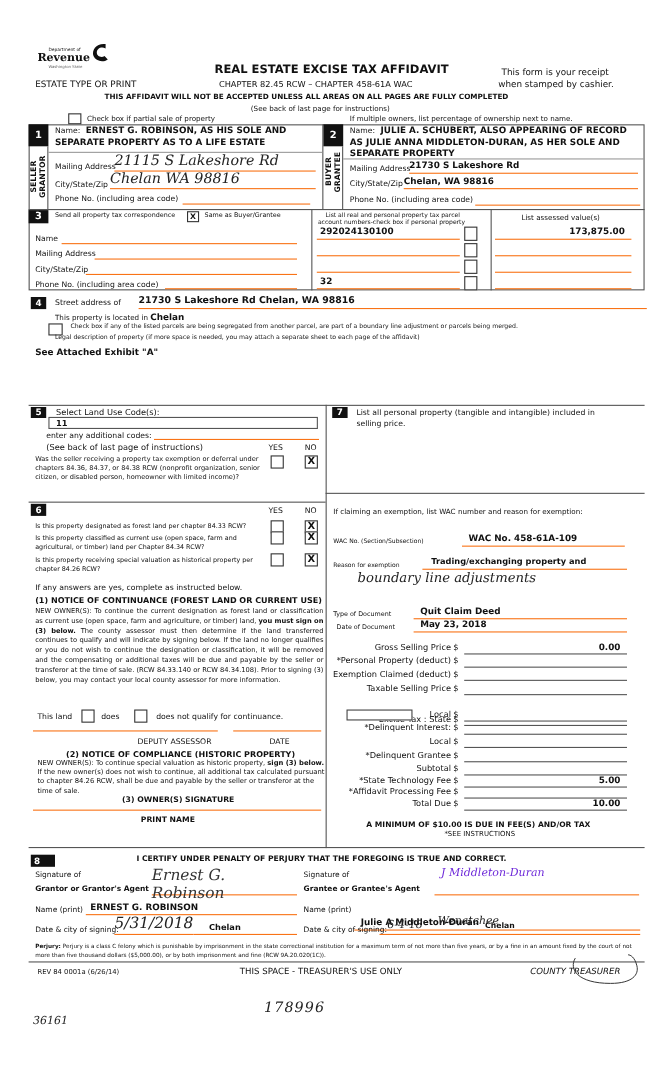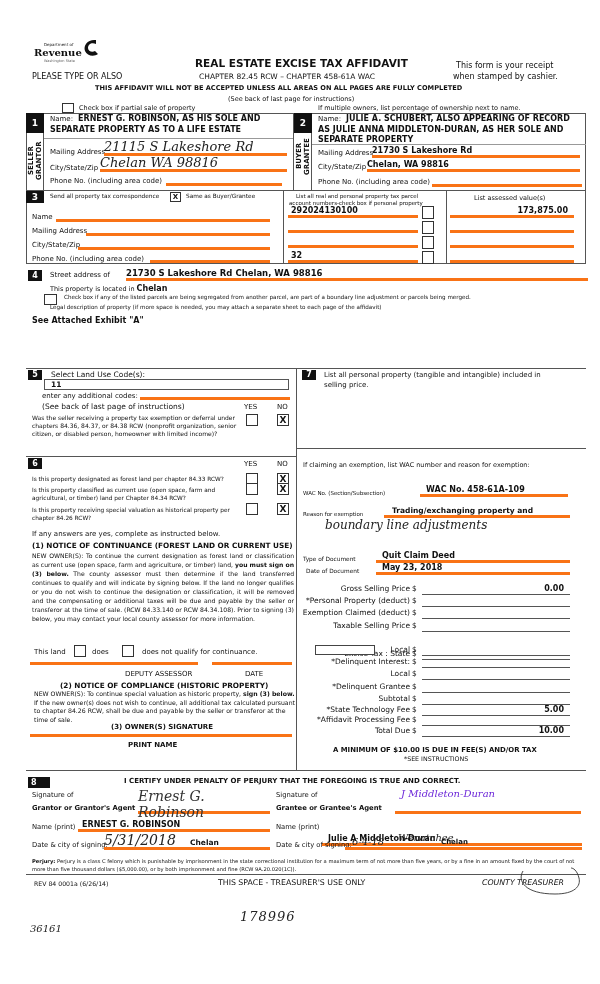--- a/index.html
+++ b/index.html
@@ -1,21 +1,21 @@
 <!DOCTYPE html>
 <html><head>
 <meta charset="utf-8">
 <style>
   * { box-sizing: border-box; margin: 0; padding: 0; }
   html, body { width: 600px; height: 984px; background: #fff; overflow: hidden; }
   body { font-family: "DejaVu Sans", sans-serif; color: #111; position: relative; font-size: 7px; }
   .abs { position: absolute; }
   .b { font-weight: bold; }
   .hw { font-family: "DejaVu Serif", serif; font-style: italic; color: #222; }
-  .line { border-bottom: 3px solid #f97316; }
+  .line { border-bottom: 1px solid #f97316; }
   .box { border: 1px solid #444; background: #fff; }
   .chk { width: 12px; height: 12px; border: 1px solid #333; background: #fff; display: inline-block; text-align: center; font-size: 9px; line-height: 11px; font-weight: bold; }
   .num { background: #111; color: #fff; font-weight: bold; font-size: 9px; text-align: center; line-height: 13px; width: 16px; height: 13px; }
   .vert { writing-mode: vertical-rl; transform: rotate(180deg); font-weight: bold; font-size: 7px; line-height: 8px; text-align: center; }
   .fee-row { position: absolute; left: 300px; width: 300px; height: 12px; }
   .fee-label { position: absolute; right: 190px; text-align: right; font-size: 7.5px; white-space: nowrap; }
   .fee-dollar { position: absolute; left: 112px; font-size: 7.5px; }
   .fee-line { position: absolute; left: 122px; width: 148px; border-bottom: 1px solid #555; height: 11px; text-align: right; font-weight: bold; font-size: 8px; padding-right: 6px; }
 </style>
 </head>
@@ -24,21 +24,21 @@
 <div class="abs" style="left:32px;top:38px;width:70px;height:24px;">
   <div class="abs" style="left:12px;top:4px;font-size:4px;">Department of</div>
   <div class="abs b" style="left:2px;top:9px;font-size:10px;font-family:'DejaVu Serif',serif;">Revenue</div>
   <div class="abs" style="left:12px;top:21px;font-size:3.5px;color:#666;">Washington State</div>
   <svg class="abs" style="left:50px;top:0;" width="18" height="20" viewBox="0 0 18 20">
     <path d="M14 2 C6 1 1 7 3 13 C5 18 12 19 16 16 L13 13 C10 15 6 13 6 10 C6 6 10 4 14 6 Z" fill="#111"></path>
   </svg>
 </div>
 
 <div class="abs b" style="left:195px;top:57px;font-size:10.5px;">REAL ESTATE EXCISE TAX AFFIDAVIT</div>
-<div class="abs" style="left:32px;top:72px;font-size:8px;">PLEASE TYPE OR ALSO</div>
+<div class="abs" style="left:32px;top:72px;font-size:8px;">ESTATE TYPE OR PRINT</div>
 <div class="abs" style="left:199px;top:72px;font-size:7.5px;">CHAPTER 82.45 RCW – CHAPTER 458-61A WAC</div>
 <div class="abs" style="left:456px;top:61px;font-size:8px;text-align:right;">This form is your receipt</div>
 <div class="abs" style="left:453px;top:72px;font-size:8px;">when stamped by cashier.</div>
 <div class="abs b" style="left:95px;top:84px;font-size:6.6px;">THIS AFFIDAVIT WILL NOT BE ACCEPTED UNLESS ALL AREAS ON ALL PAGES ARE FULLY COMPLETED</div>
 <div class="abs" style="left:228px;top:95px;font-size:6.5px;">(See back of last page for instructions)</div>
 <span class="abs chk" style="left:62px;top:103px;width:12px;height:10px;"></span>
 <div class="abs" style="left:79px;top:104px;font-size:6.5px;">Check box if partial sale of property</div>
 <div class="abs" style="left:318px;top:104px;font-size:6.5px;">If multiple owners, list percentage of ownership next to name.</div>
 
 <div class="abs" style="left:26px;top:113px;width:560px;height:151px;border:1px solid #555;"></div>

